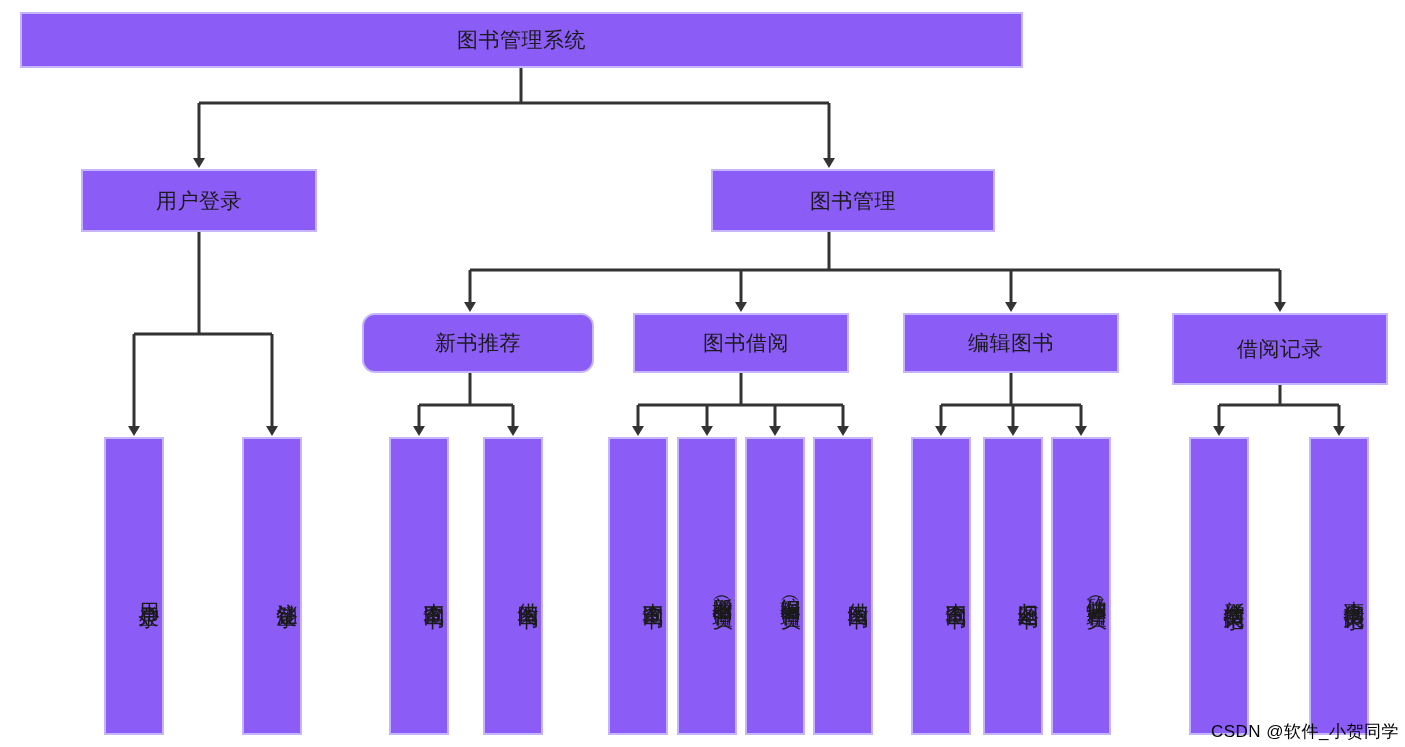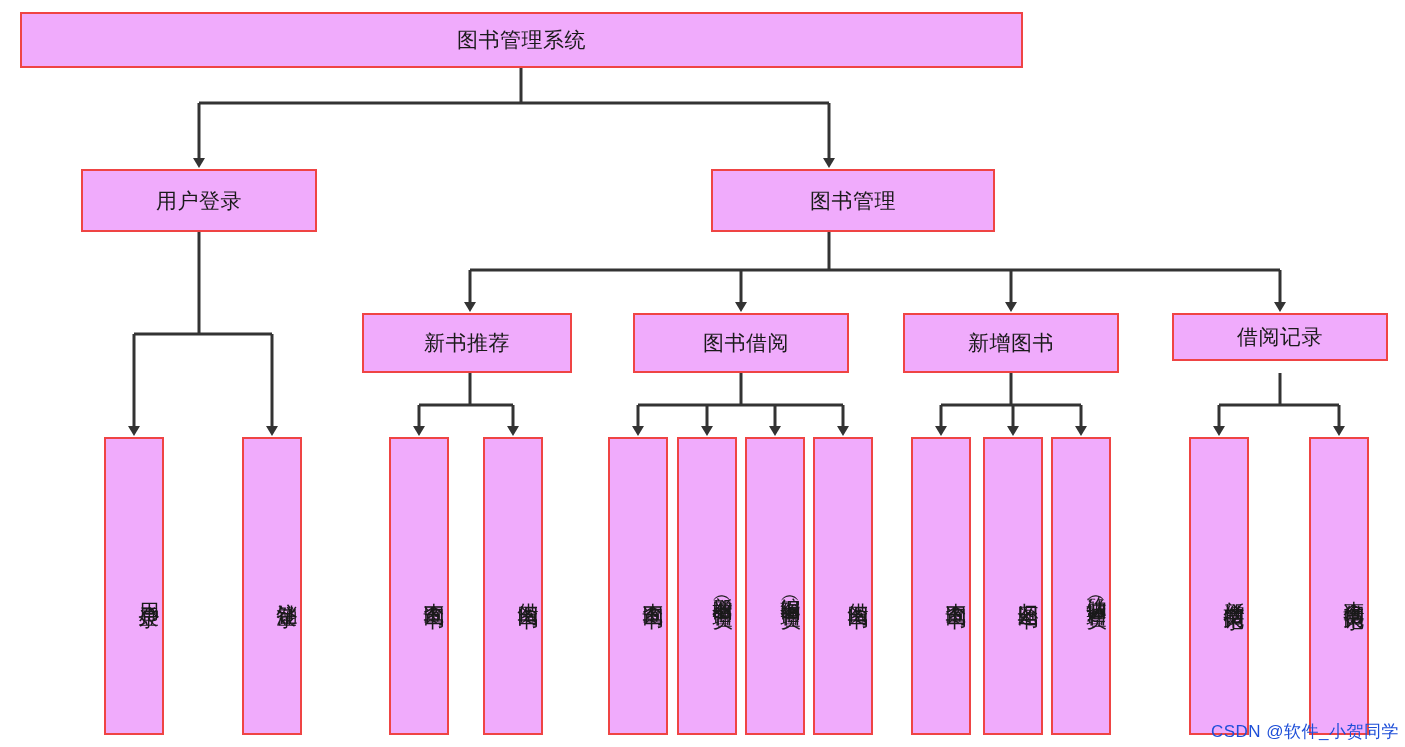--- a/index.html
+++ b/index.html
@@ -22,22 +22,22 @@
     position: absolute;
     left: 0;
     top: 0;
     width: 1405px;
     height: 747px;
     pointer-events: none;
   }
   .node {
     position: absolute;
     box-sizing: border-box;
-    background: #f0abfc;
-    border: 2px solid #ef4444;
+    background: #8b5cf6;
+    border: 2px solid #c4b5fd;
     display: flex;
     align-items: center;
     justify-content: center;
     color: #1a1a1a;
     letter-spacing: 0.5px;
   }
   .node.horiz {
     font-size: 21px;
     line-height: 1.2;
   }
@@ -52,21 +52,21 @@
     letter-spacing: 2px;
   }
   .node.vert.tall-text {
     font-size: 20px;
   }
   .watermark {
     position: absolute;
     right: 6px;
     bottom: 4px;
     font-size: 17px;
-    color: #1d4ed8;
+    color: #000000;
     white-space: nowrap;
     letter-spacing: 0.5px;
   }
 </style>
 </head>
 <body>
 
 <div id="canvas">
 
   <svg class="edges" viewBox="0 0 1405 747" xmlns="http://www.w3.org/2000/svg">
@@ -129,24 +129,24 @@
       <path d="M1219,405 L1219,427" marker-end="url(#arrow)"></path>
       <path d="M1339,405 L1339,427" marker-end="url(#arrow)"></path>
     </g>
   </svg>
 
   <div class="node horiz" style="left:20px; top:12px; width:1003px; height:56px;">图书管理系统</div>
 
   <div class="node horiz" style="left:81px; top:169px; width:236px; height:63px;">用户登录</div>
   <div class="node horiz" style="left:711px; top:169px; width:284px; height:63px;">图书管理</div>
 
-  <div class="node horiz" style="left:362px; top:313px; width:210px; height:60px;">新书推荐</div>
+  <div class="node horiz" style="left:362px; top:313px; width:232px; height:60px;border-radius:13px;">新书推荐</div>
   <div class="node horiz" style="left:633px; top:313px; width:216px; height:60px;padding-left:10px;">图书借阅</div>
-  <div class="node horiz" style="left:903px; top:313px; width:216px; height:60px;">新增图书</div>
-  <div class="node horiz" style="left:1172px; top:313px; width:216px; height:48px;">借阅记录</div>
+  <div class="node horiz" style="left:903px; top:313px; width:216px; height:60px;">编辑图书</div>
+  <div class="node horiz" style="left:1172px; top:313px; width:216px; height:72px;">借阅记录</div>
 
   <div class="node vert" style="left:104px; top:437px; width:60px; height:298px;">用户登录</div>
   <div class="node vert" style="left:242px; top:437px; width:60px; height:298px;">注销登录</div>
 
   <div class="node vert" style="left:389px; top:437px; width:60px; height:298px;">查询图书</div>
   <div class="node vert" style="left:483px; top:437px; width:60px; height:298px;">借阅图书</div>
 
   <div class="node vert" style="left:608px; top:437px; width:60px; height:298px;">查询图书</div>
   <div class="node vert tall-text" style="left:677px; top:437px; width:60px; height:298px;">新增图书（管理员）</div>
   <div class="node vert tall-text" style="left:745px; top:437px; width:60px; height:298px;">编辑图书（管理员）</div>

